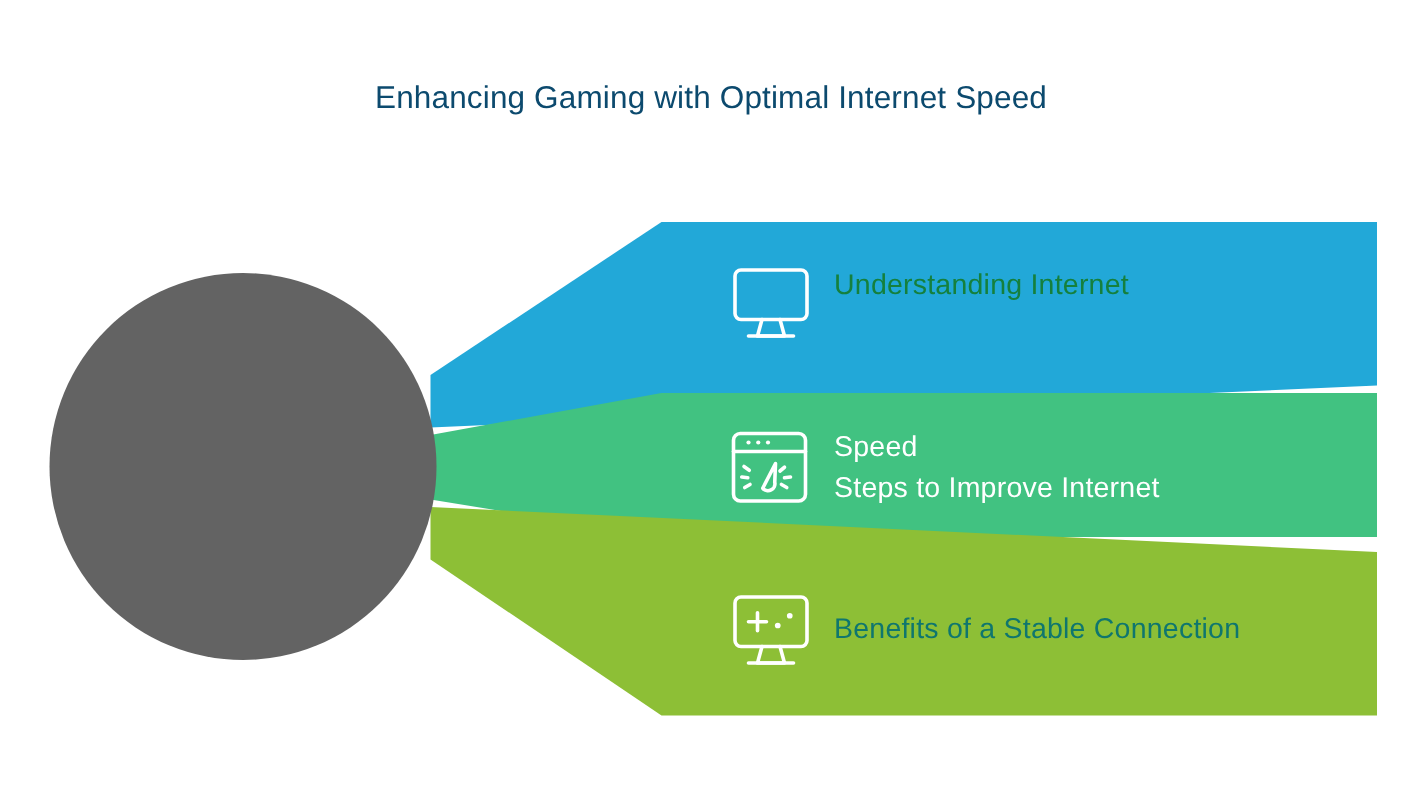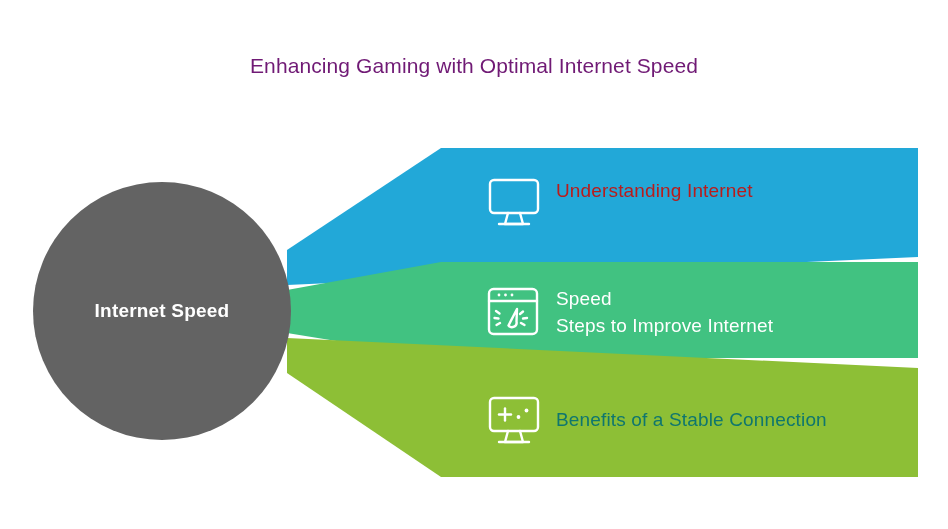--- a/index.html
+++ b/index.html
@@ -64,21 +64,21 @@
     line-height: 1.42;
     letter-spacing: 0.15px;
   }
   .branch-label-0 { left: 556px; top: 178px; width: 330px; }
   .branch-label-1 { left: 556px; top: 286px; width: 330px; }
   .branch-label-2 { left: 556px; top: 407px; width: 350px; }
 </style>
 </head>
 <body style="background: rgb(255, 255, 255);">
 
-<div id="page-title" style="color: #701a75;">Enhancing Gaming with Optimal Internet Speed</div>
+<div id="page-title" style="color: #0c4a6e;">Enhancing Gaming with Optimal Internet Speed</div>
 
 <svg id="diagram" viewBox="0 0 948 529" xmlns="http://www.w3.org/2000/svg">
 
   <polygon points="287,250 441,148 918,148 918,257 287,285" fill="#22a8d8"></polygon>
 
   <polygon points="287,290 441,262 918,262 918,358 441,358 287,333" fill="#41c281"></polygon>
 
   <polygon points="287,338 918,368 918,477 441,477 287,373" fill="#8dbf36"></polygon>
 
   <circle cx="162" cy="311" r="129" fill="#636363"></circle>
@@ -109,24 +109,23 @@
     <line x1="12" y1="20.5" x2="24" y2="20.5"></line>
     <line x1="18" y1="14.5" x2="18" y2="26.5"></line>
     <circle cx="31.5" cy="23" r="1.9" fill="#ffffff" stroke="none"></circle>
     <circle cx="39.5" cy="16.5" r="1.9" fill="#ffffff" stroke="none"></circle>
     <path d="M21 37 L18 48 L36 48 L33 37"></path>
     <line x1="12" y1="48" x2="42" y2="48"></line>
   </g>
 </svg>
 
 <div class="hub-label" style="color: rgb(255, 255, 255);">
-  <span>Internet Speed</span>
 </div>
 
-<div class="branch-label branch-label-0" style="color: #b91c1c;">
+<div class="branch-label branch-label-0" style="color: #15803d;">
   <div>Understanding Internet</div>
 </div>
 
 <div class="branch-label branch-label-1" style="color: rgb(255, 255, 255);">
   <div>Speed</div>
   <div>Steps to Improve Internet</div>
 </div>
 
 <div class="branch-label branch-label-2" style="color: #0f766e;">
   <div>Benefits of a Stable Connection</div>

